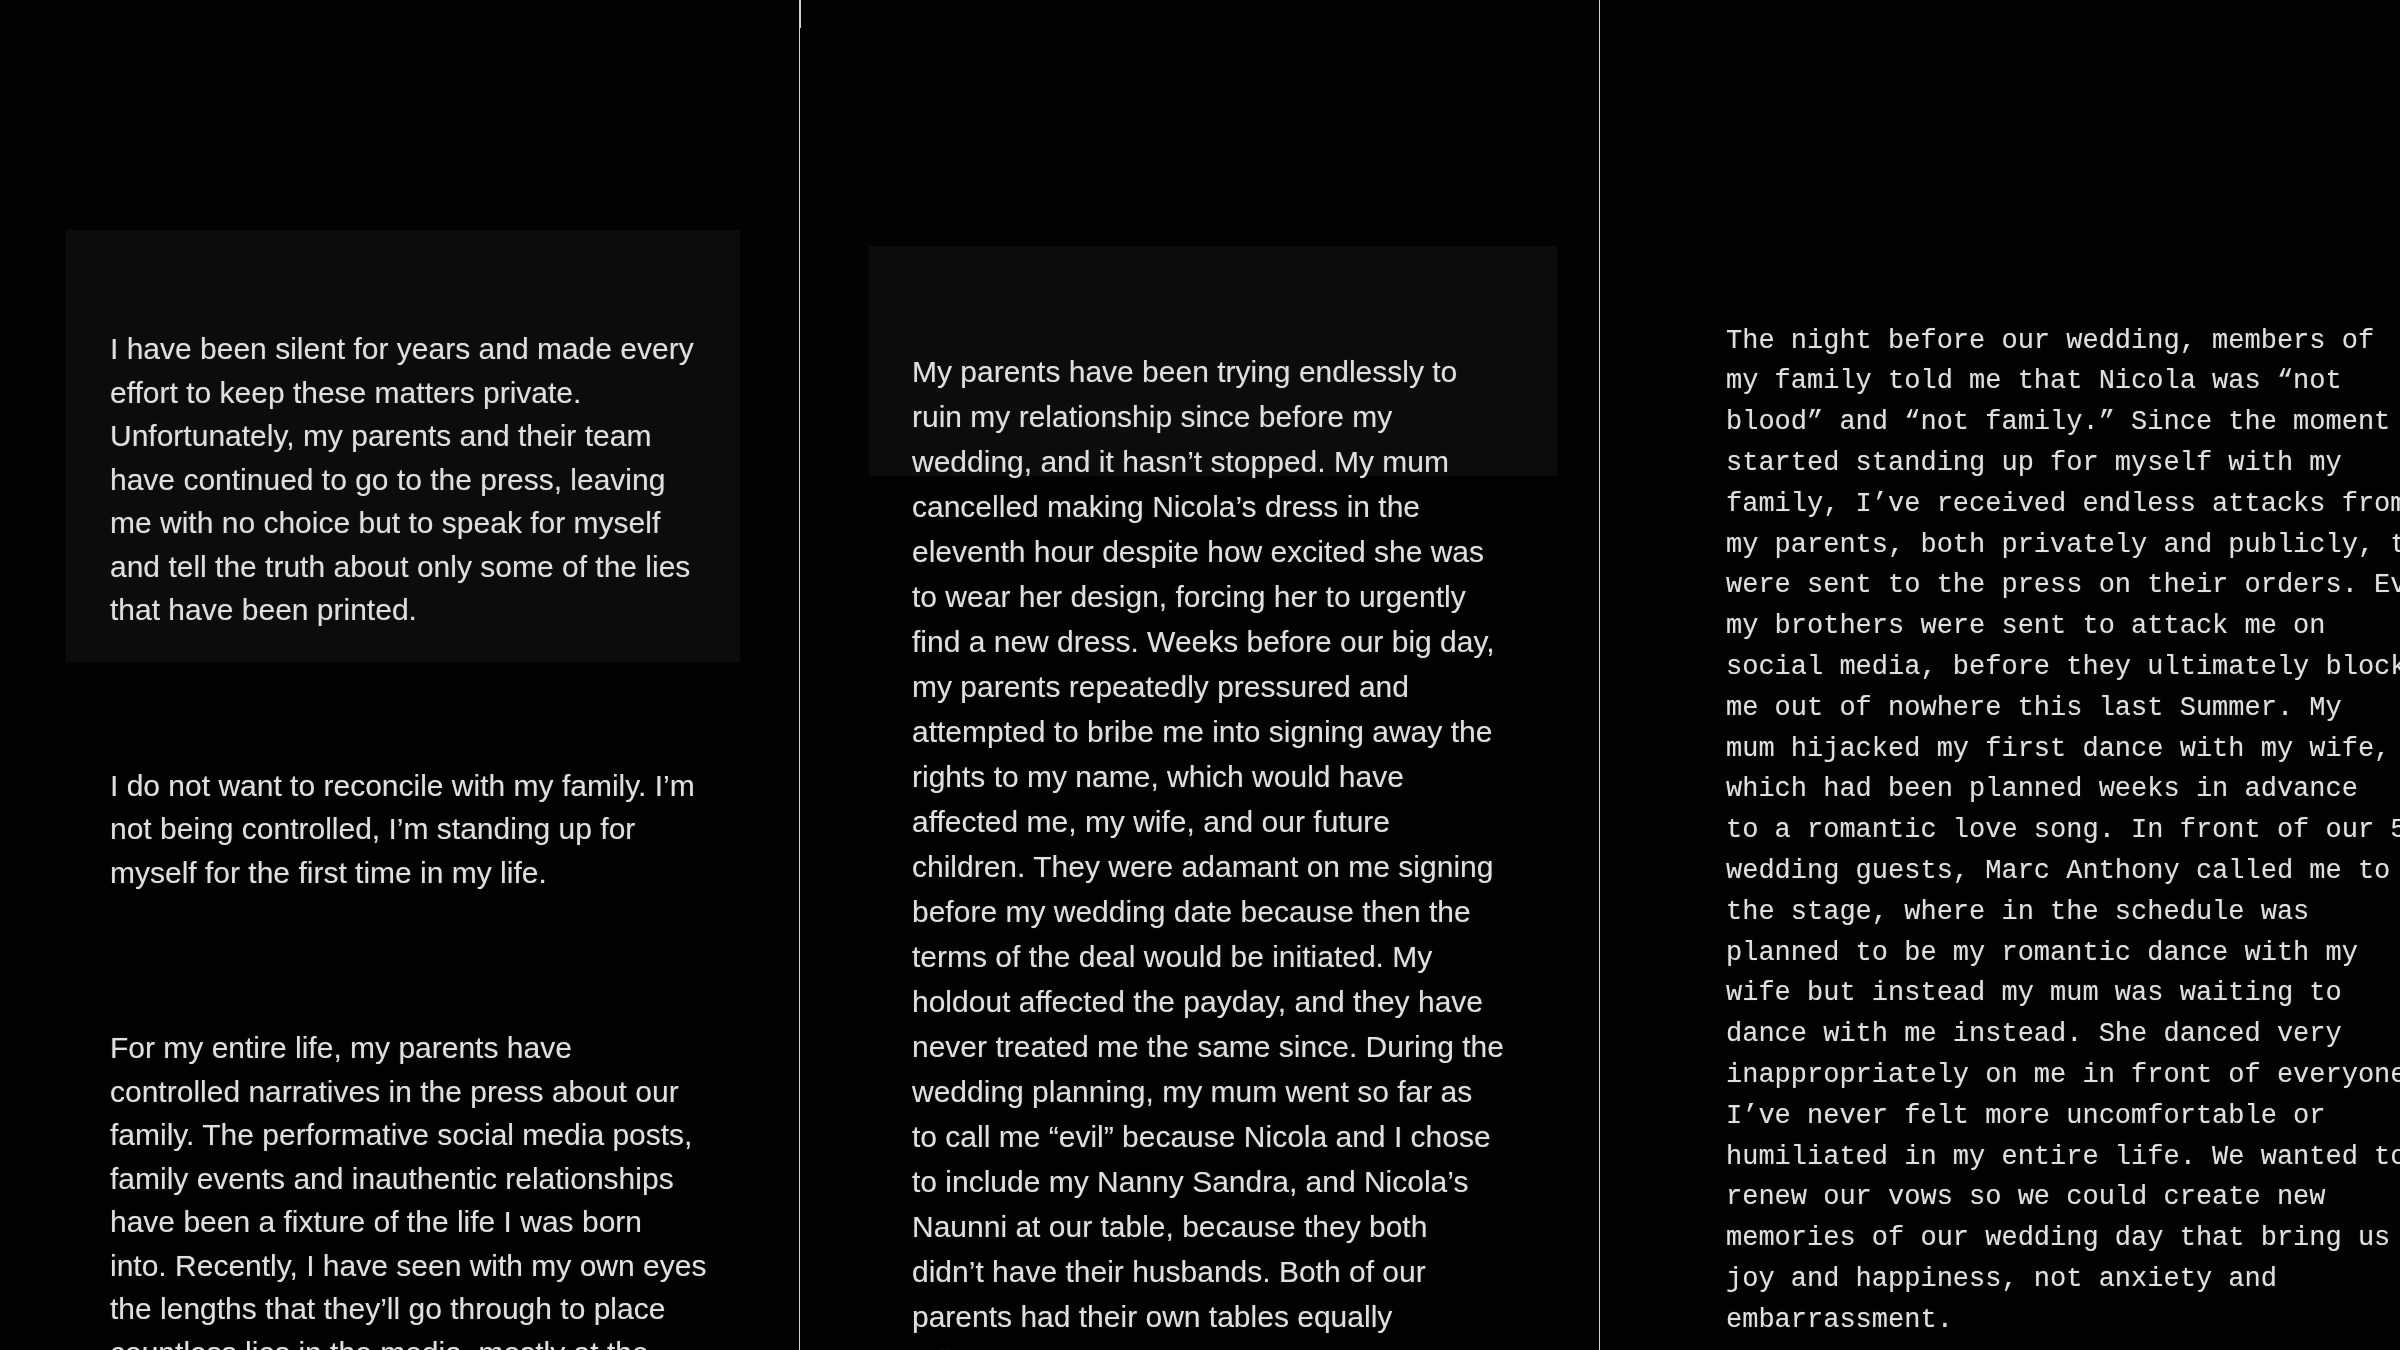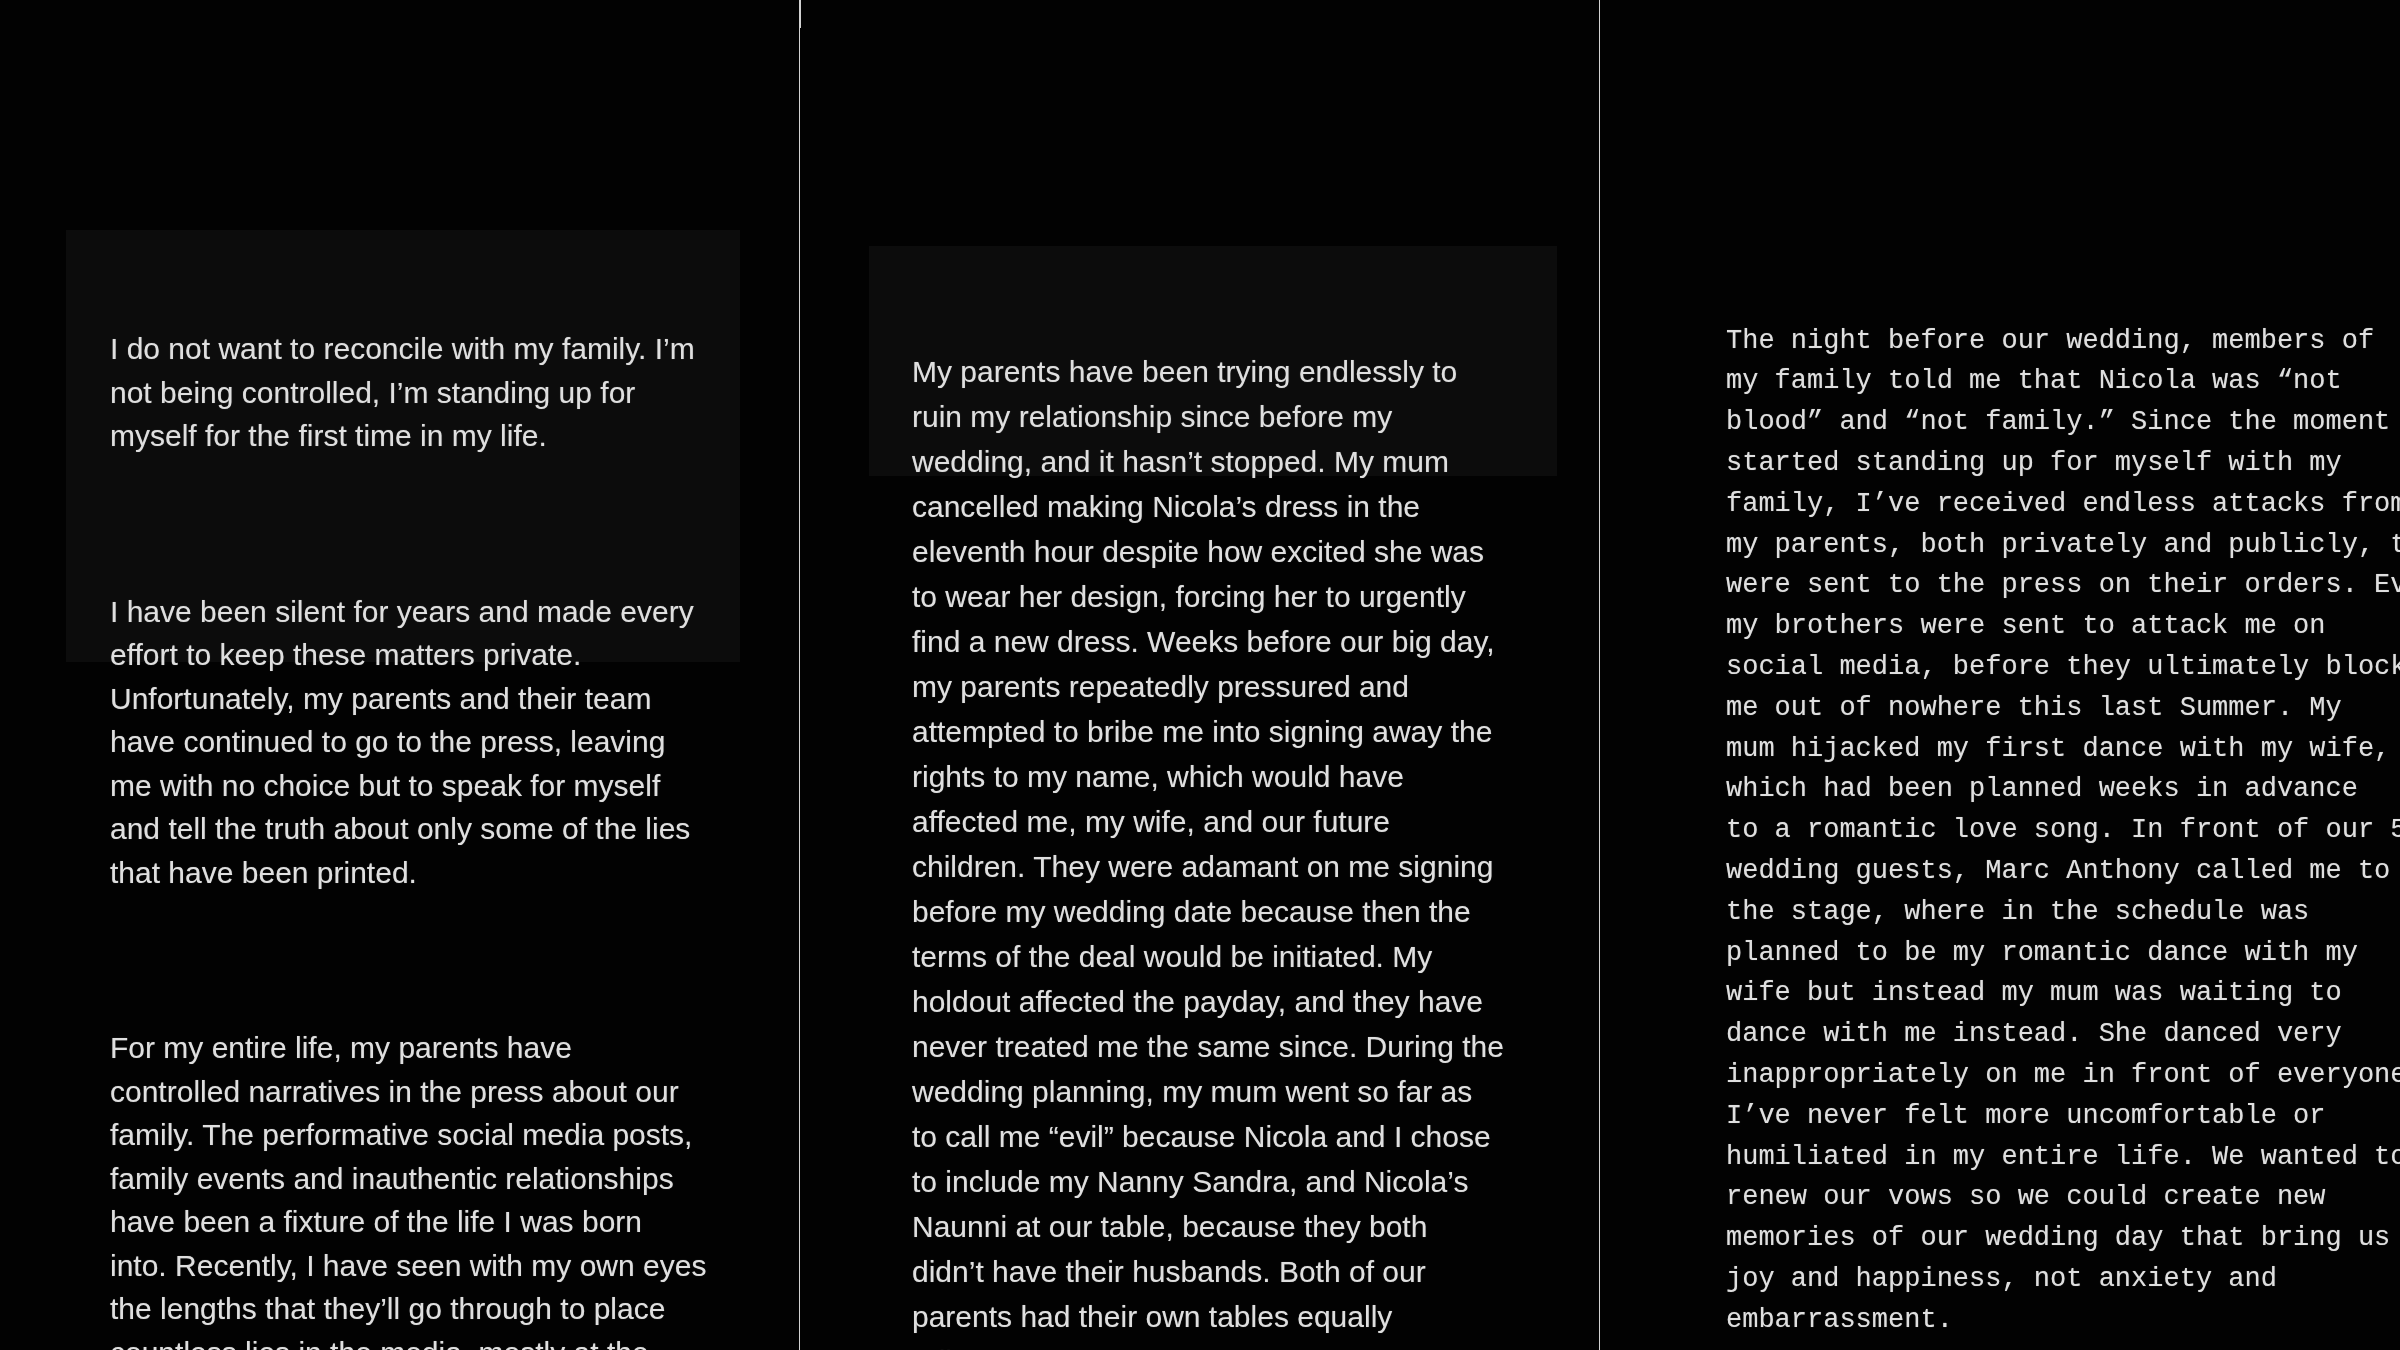--- a/index.html
+++ b/index.html
@@ -59,30 +59,30 @@
   #text-1 p:last-child { margin-bottom: 0; }
 </style>
 </head>
 <body>
 
 <div id="canvas">
 
   <section class="panel" id="panel-1">
     <div class="soft-block" id="soft-block-1"></div>
     <div class="text-block" id="text-1">
-      <p>I do not want to reconcile with my family. I’m
-not being controlled, I’m standing up for
-myself for the first time in my life.</p>
       <p>I have been silent for years and made every
 effort to keep these matters private.
 Unfortunately, my parents and their team
 have continued to go to the press, leaving
 me with no choice but to speak for myself
 and tell the truth about only some of the lies
 that have been printed.</p>
+      <p>I do not want to reconcile with my family. I’m
+not being controlled, I’m standing up for
+myself for the first time in my life.</p>
       <p>For my entire life, my parents have
 controlled narratives in the press about our
 family. The performative social media posts,
 family events and inauthentic relationships
 have been a fixture of the life I was born
 into. Recently, I have seen with my own eyes
 the lengths that they’ll go through to place
 countless lies in the media, mostly at the
 expense of innocent people, to preserve
 their own facade. But I believe the truth

